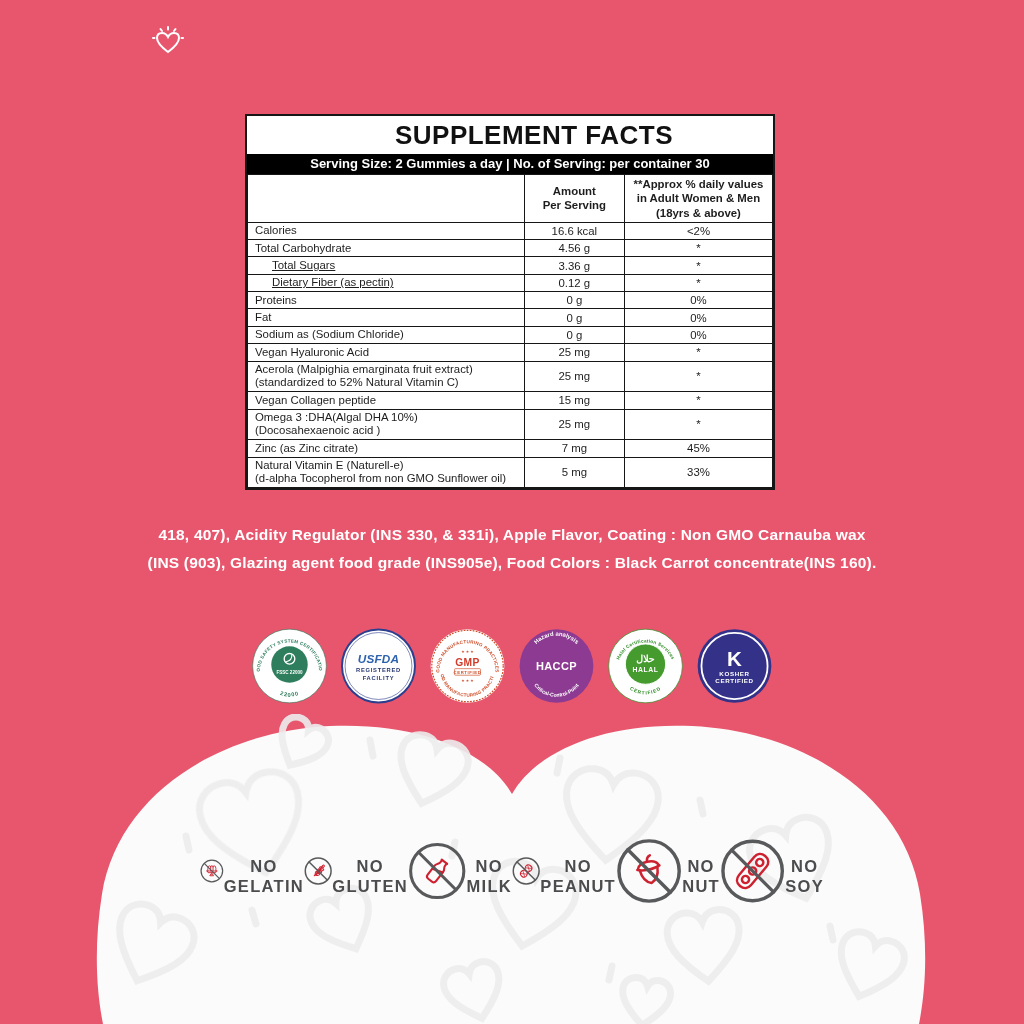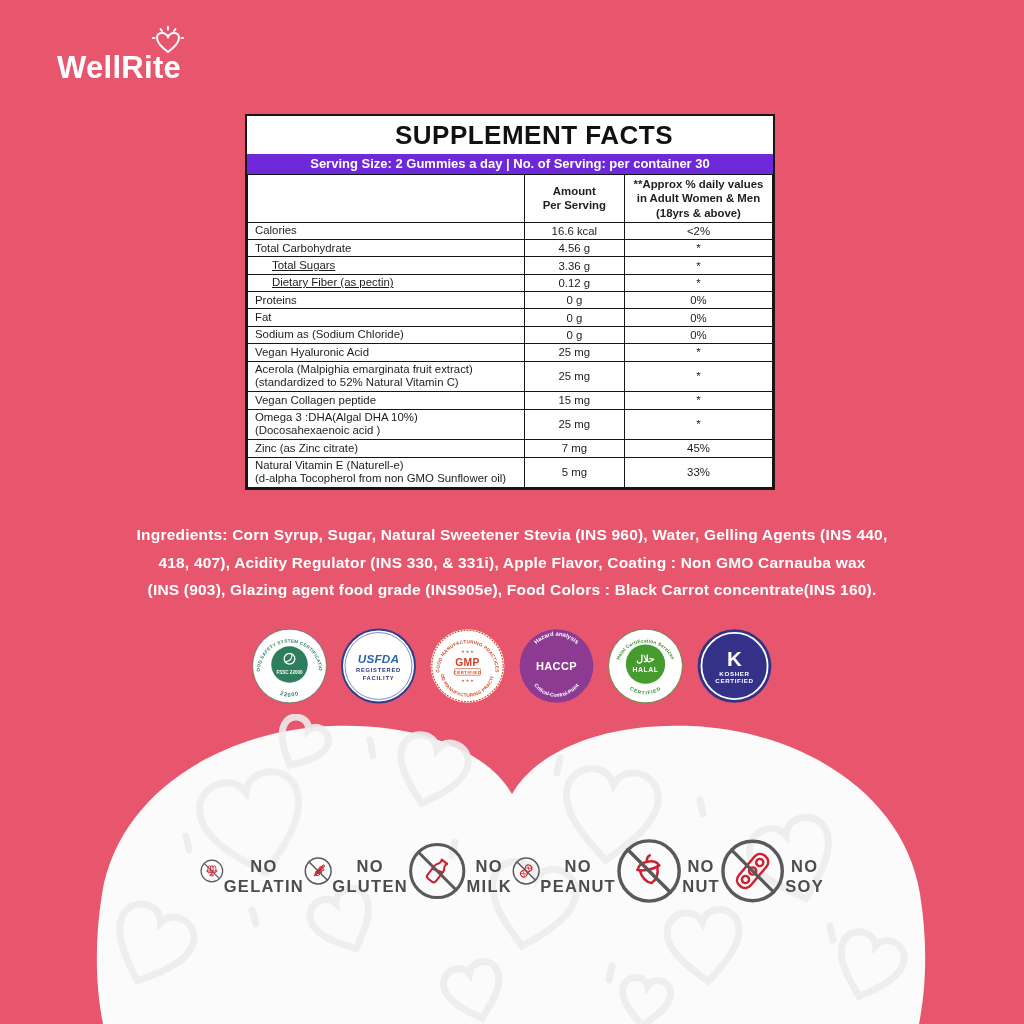--- a/index.html
+++ b/index.html
@@ -9,21 +9,21 @@
 
   
   .logo{position:absolute;left:57px;top:26px;width:220px;height:70px;}
   .logo-heart{position:absolute;left:94px;top:0;}
   .logo-text{position:absolute;left:0;top:24px;font-size:31px;font-weight:bold;color:#fff;letter-spacing:.3px;}
 
   
   .facts-box{position:absolute;left:245px;top:114px;width:530px;background:#fff;
              border:2.5px solid #161616;box-sizing:border-box;color:#1d1d1d;}
   .facts-title{font-size:26px;font-weight:bold;text-align:center;padding:4px 0 3px;letter-spacing:.5px;color:#111;margin-left:48px;}
-  .serving-bar{background:#6d28d9;color:#fff;font-size:13px;font-weight:bold;text-align:center;padding:2px 0 3px;}
+  .serving-bar{background:#000000;color:#fff;font-size:13px;font-weight:bold;text-align:center;padding:2px 0 3px;}
   table.facts-table{width:100%;border-collapse:collapse;table-layout:fixed;}
   .facts-table th,.facts-table td{border:1.6px solid #161616;font-size:11.4px;vertical-align:middle;}
   .facts-table th{font-weight:bold;text-align:center;padding:2px 3px;line-height:1.25;}
   .c-name{width:53.5%;} .c-amt{width:18.5%;} .c-dv{width:28%;}
   td.n{text-align:left;padding:1.5px 4px 1.5px 7px;line-height:1.17;}
   tr.indent td.n{padding-left:24px;text-decoration:underline;}
   td.a,td.d{text-align:center;padding:1.5px 2px;}
   .pre{white-space:pre-line;}
 
   
@@ -53,21 +53,20 @@
     <svg class="logo-heart" width="34" height="30" viewBox="0 0 34 30">
       <g stroke="#fff" stroke-width="2" stroke-linecap="round" fill="none">
         <path d="M17 26 C9 20 6 16 6 12 C6 9 8 7 11 7 C14 7 16 9 17 11 C18 9 20 7 23 7 C26 7 28 9 28 12 C28 16 25 20 17 26 Z"></path>
         <line x1="17" y1="1" x2="17" y2="3.5"></line>
         <line x1="9.5" y1="3" x2="11" y2="5"></line>
         <line x1="24.5" y1="3" x2="23" y2="5"></line>
         <line x1="2" y1="12" x2="3.5" y2="12"></line>
         <line x1="30.5" y1="12" x2="32" y2="12"></line>
       </g>
     </svg>
-    <div class="logo-text">WellRite</div>
   </div>
 
   <section class="facts-box">
     <div class="facts-title">SUPPLEMENT FACTS</div>
     <div class="serving-bar">Serving Size: 2 Gummies a day | No. of Serving: per container 30</div>
     <table class="facts-table">
       <thead>
         <tr>
           <th class="c-name"></th>
           <th class="c-amt pre">Amount
@@ -144,21 +143,20 @@
             <td class="n pre">Natural Vitamin E (Naturell-e)
 (d-alpha Tocopherol from non GMO Sunflower oil)</td>
             <td class="a">5 mg</td>
             <td class="d">33%</td>
           </tr>
       </tbody>
     </table>
   </section>
 
   <div class="ingredients">
-    <div>Ingredients: Corn Syrup, Sugar, Natural Sweetener Stevia (INS 960), Water, Gelling Agents (INS 440,</div>
     <div>418, 407), Acidity Regulator (INS 330, &amp; 331i), Apple Flavor, Coating : Non GMO Carnauba wax</div>
     <div>(INS (903), Glazing agent food grade (INS905e), Food Colors : Black Carrot concentrate(INS 160).</div>
   </div>
 
   <div class="badges">
 
     <svg class="badge" viewBox="0 0 100 100">
       <defs>
         <path id="fsscTop" d="M11 58 A39 39 0 1 1 89 58"></path>
         <path id="fsscBot" d="M16 66 A36 36 0 0 0 84 66"></path>

